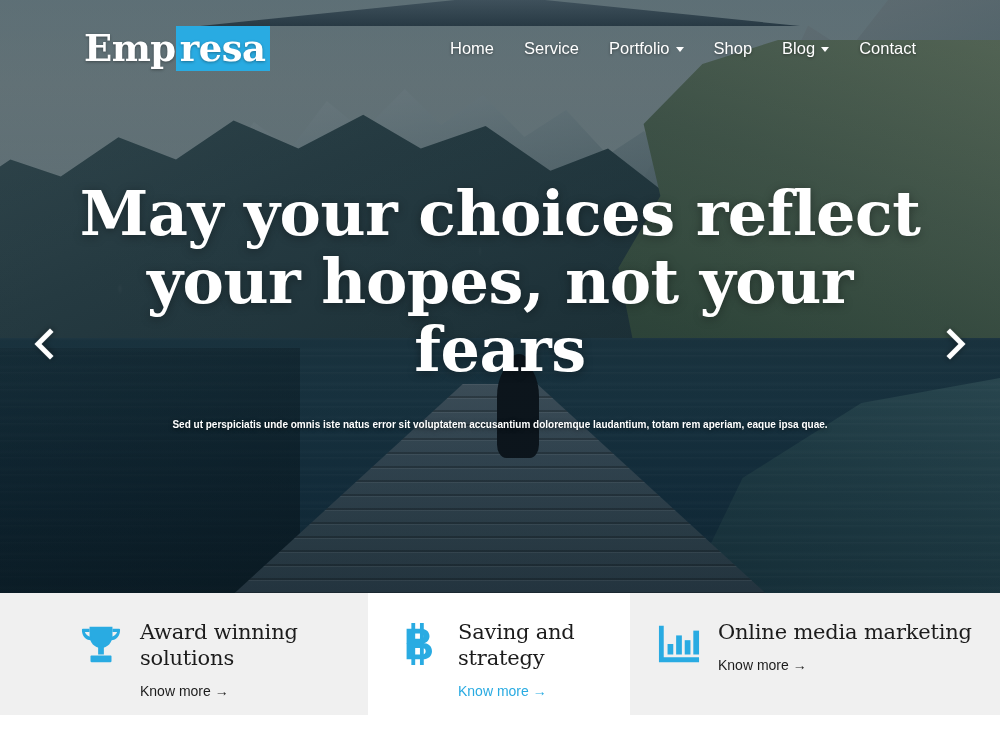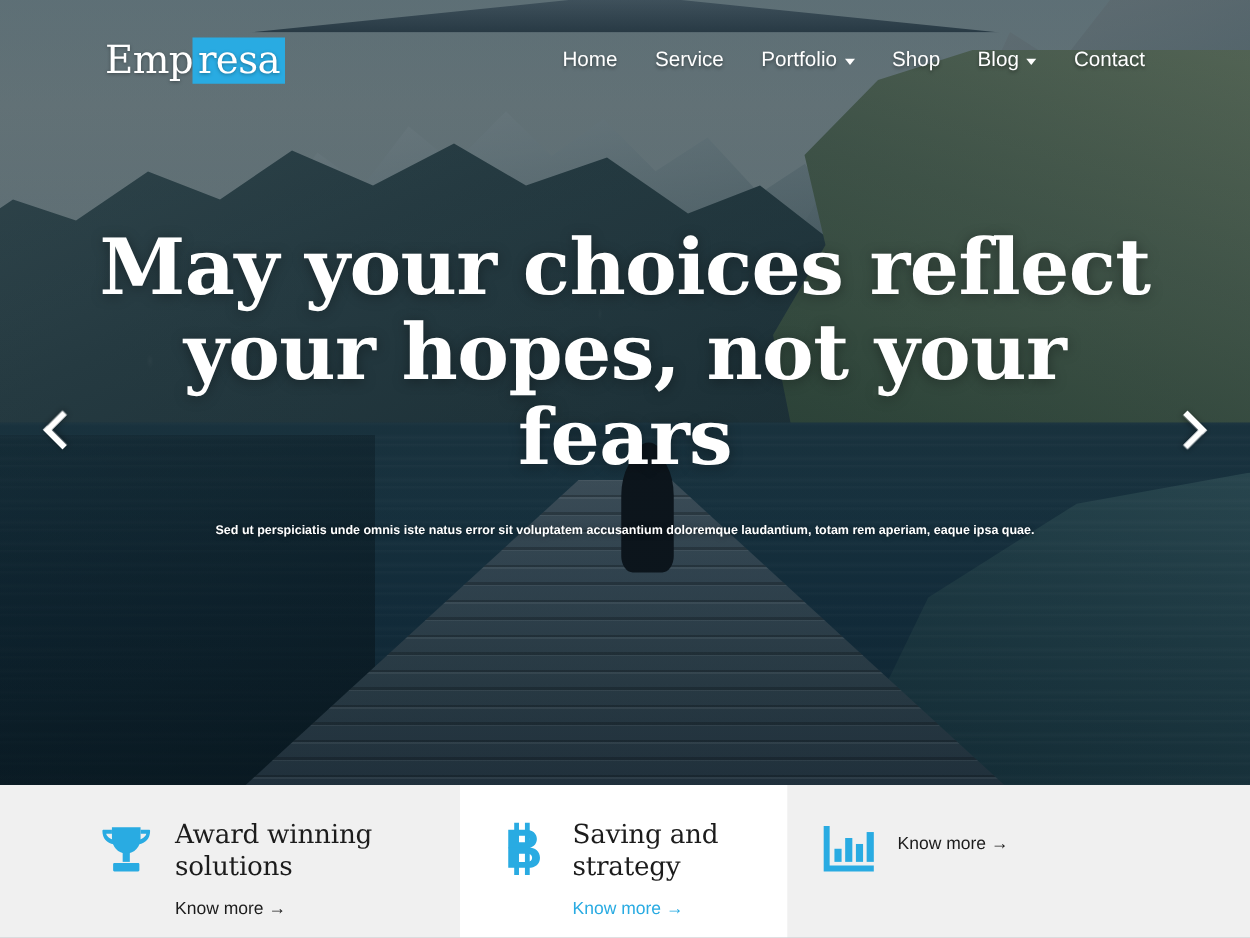--- a/index.html
+++ b/index.html
@@ -192,22 +192,22 @@
     left: 0; top: 0; right: 0;
     height: 96px;
     display: flex;
     align-items: center;
     padding: 0 84px;
     z-index: 10;
   }
 
   .logo {
     font-family: "DejaVu Serif", "Liberation Serif", serif;
-    font-weight: normal;
-    font-size: 31px;
+    font-weight: bold;
+    font-size: 37px;
     letter-spacing: -.5px;
     color: #ffffff;
     text-shadow: 0 1px 3px rgba(0,0,0,.35);
     white-space: nowrap;
     cursor: pointer;
   }
   .logo .hl {
     background: #29abe2;
     color: #ffffff;
     padding: 0 4px 1px 4px;
@@ -315,21 +315,21 @@
     border-right: 5px solid #ffffff;
     filter: drop-shadow(0 1px 3px rgba(0,0,0,.4));
   }
   .arrow-prev .chev { transform: rotate(-135deg); }
   .arrow-next .chev { transform: rotate(45deg); }
 
   
   .features {
     position: absolute;
     left: 0; right: 0;
-    top: 628px;
+    top: 593px;
     height: 122px;
     display: flex;
     background: #f0f0f0;
   }
   .feature {
     display: flex;
     align-items: flex-start;
     gap: 16px;
     padding: 26px 0 0 78px;
     background: #f0f0f0;
@@ -473,18 +473,19 @@
       <div class="feature-icon">
         <svg viewBox="0 0 48 44" fill="currentColor" aria-hidden="true">
           <path d="M3 3h5v33h37v5H3V3z"></path>
           <rect x="12" y="22" width="6" height="11"></rect>
           <rect x="21" y="13" width="6" height="20"></rect>
           <rect x="30" y="18" width="6" height="15"></rect>
           <rect x="39" y="8" width="6" height="25"></rect>
         </svg>
       </div>
       <div class="feature-text">
+        <div class="feature-title">Online media marketing</div>
         <div class="feature-link"><span>Know more</span><span class="arrow-glyph">→</span></div>
       </div>
     </div>
 
   </div>
 </div>
 
 </body></html>

